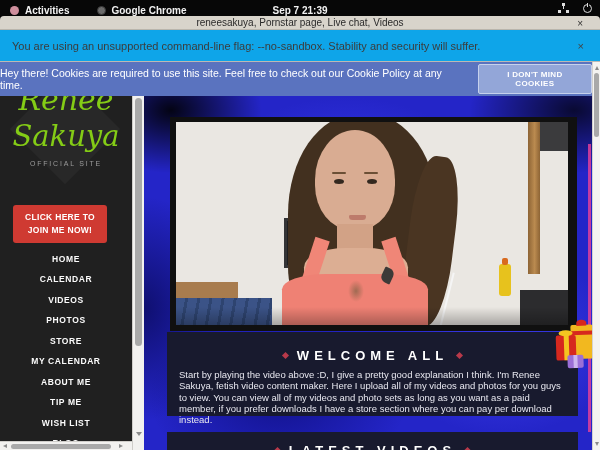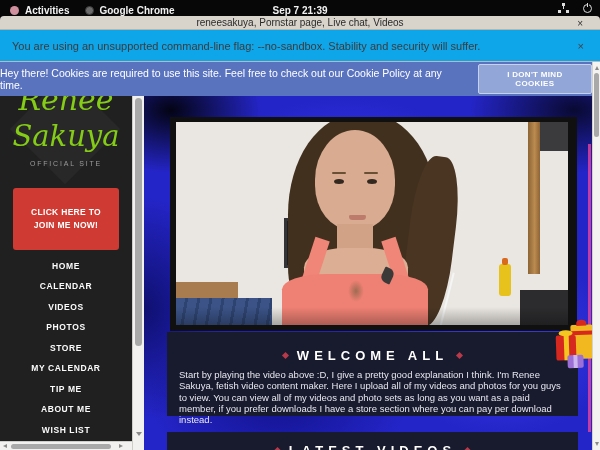--- a/index.html
+++ b/index.html
@@ -4,21 +4,21 @@
 <style>
   * { margin:0; padding:0; box-sizing:border-box; }
   html,body { width:600px; height:450px; overflow:hidden; background:#000;
     font-family:"Liberation Sans", sans-serif; }
   .screen { position:relative; width:600px; height:450px; overflow:hidden; }
 
   
   .gnome-bar { position:absolute; left:0; top:0; width:600px; height:16px; background:#070707;
     display:flex; align-items:flex-end; color:#f2f2f2; font-size:10px; font-weight:bold; }
   .gb-left { display:flex; align-items:center; gap:6px; margin-left:10px; }
-  .gb-app { display:flex; align-items:center; gap:5px; margin-left:16px; }
+  .gb-app { display:flex; align-items:center; gap:5px; margin-left:28px; }
   .dot-icon { width:9px; height:9px; border-radius:50%; background:#cf8f9d; }
   .chrome-icon { width:9px; height:9px; border-radius:50%; background:#6b6b6b;
     border:1.5px solid #3a3a3a; }
   .gb-clock { position:absolute; left:0; right:0; text-align:center; pointer-events:none; }
   .gb-right { position:absolute; right:8px; top:0; height:16px; display:flex; align-items:center; gap:14px; }
   .net-icon { width:11px; height:10px; position:relative; }
   .net-icon span { position:absolute; width:3px; height:3px; background:#ddd; }
   .net-icon span:nth-child(1){ left:4px; top:0; }
   .net-icon span:nth-child(2){ left:0; bottom:0; }
   .net-icon span:nth-child(3){ right:0; bottom:0; }
@@ -49,23 +49,23 @@
   .page { position:absolute; left:0; top:96px; width:600px; height:354px; }
 
   
   .sidebar { position:absolute; left:0; top:0; width:132px; height:345px; background:#202020; overflow:hidden; }
   .logo-diamond { position:absolute; left:26px; top:-6px; width:78px; height:78px; background:#282828; transform:rotate(45deg); }
   .logo { position:relative; text-align:center; color:#84cc16;
     font-family:"DejaVu Serif", serif; font-style:italic; }
   .logo-l1 { font-size:30px; line-height:26px; margin-top:-9px; }
   .logo-l2 { font-size:29px; line-height:30px; margin-top:8px; }
   .tagline { position:relative; text-align:center; color:#9b9b9b; font-size:7px; letter-spacing:1.8px; margin-top:9px; }
-  .join-btn { position:relative; display:block; margin:21px 13px 0; width:106px; background:#cf3a32;
+  .join-btn { position:relative; display:block; margin:38px 13px 0; width:94px; background:#cf3a32;
     border:none; border-radius:3px; color:#fff; font-weight:bold; font-size:8.5px; line-height:1.55;
-    padding:18px 10px; text-align:center; letter-spacing:.3px; font-family:inherit; }
+    padding:6px 10px; text-align:center; letter-spacing:.3px; font-family:inherit; }
   .nav { position:relative; margin-top:5px; }
   .nav-item { height:20.5px; display:flex; align-items:center; justify-content:center;
     color:#fbfbfb; font-size:8.5px; font-weight:bold; letter-spacing:.6px; cursor:default; }
 
   
   .sb-vscroll { position:absolute; left:132px; top:0; width:12px; height:354px; background:#f2f1ef; border-left:1px solid #cfcdc9; }
   .sb-vthumb { position:absolute; left:2px; top:2px; width:7px; height:248px; background:#a9a9a9; border-radius:4px; }
   .sb-vdown { position:absolute; left:2.5px; top:336px; width:0; height:0;
     border-left:3.5px solid transparent; border-right:3.5px solid transparent; border-top:4px solid #8a8a8a; }
   .sb-hscroll { position:absolute; left:0; top:345px; width:132px; height:9px; background:#f2f1ef; border-top:1px solid #cfcdc9; }
@@ -196,22 +196,22 @@
       </div>
       <div class="tagline">OFFICIAL SITE</div>
       <button class="join-btn">CLICK HERE TO JOIN ME NOW!</button>
       <div class="nav">
         <div class="nav-item">HOME</div>
         <div class="nav-item">CALENDAR</div>
         <div class="nav-item">VIDEOS</div>
         <div class="nav-item">PHOTOS</div>
         <div class="nav-item">STORE</div>
         <div class="nav-item">MY CALENDAR</div>
+        <div class="nav-item">ABOUT ME</div>
         <div class="nav-item">TIP ME</div>
-        <div class="nav-item">ABOUT ME</div>
         <div class="nav-item">WISH LIST</div>
         <div class="nav-item">BLOG</div>
       </div>
     </div>
 
     <div class="sb-vscroll">
       <div class="sb-vthumb"></div>
       <div class="sb-vdown"></div>
     </div>
     <div class="sb-hscroll">

